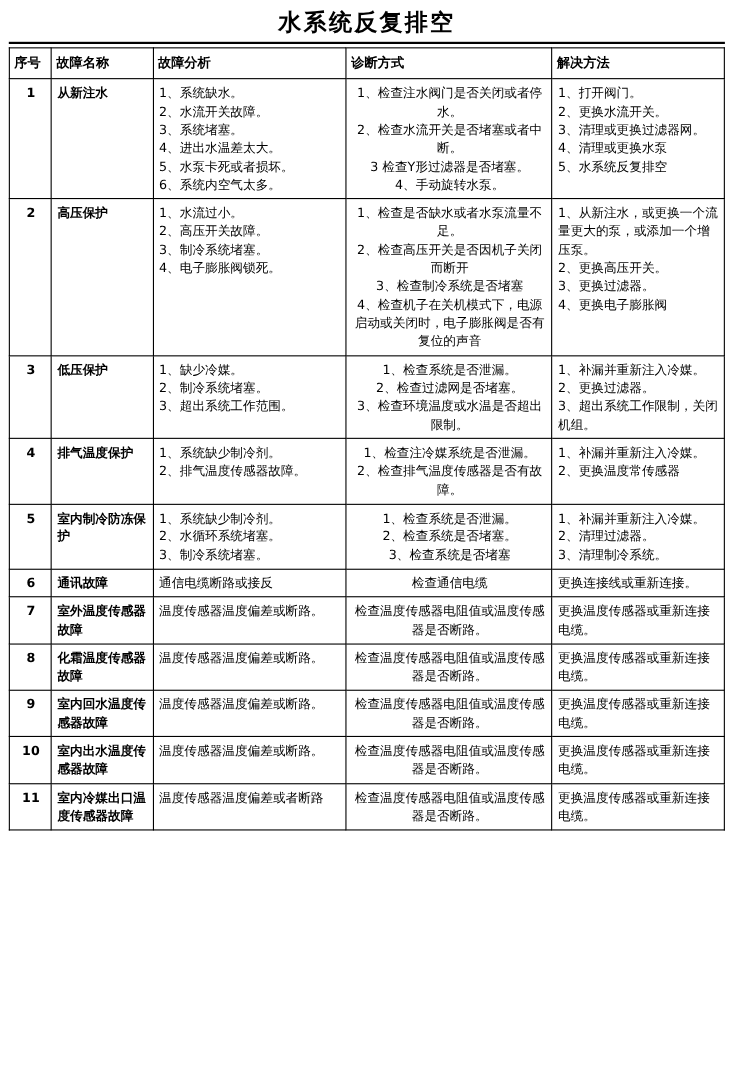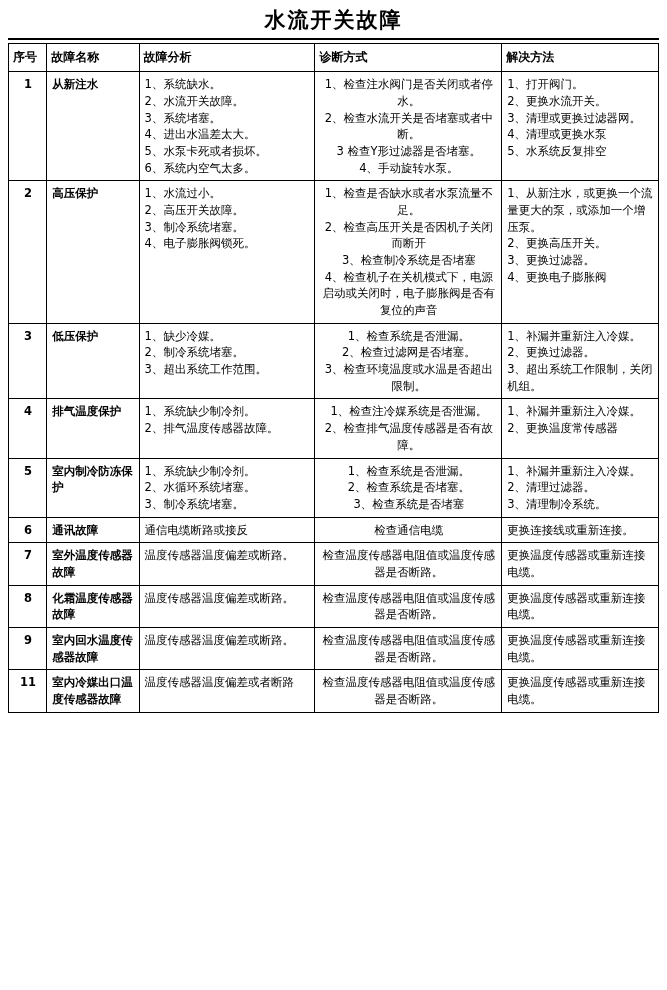--- a/index.html
+++ b/index.html
@@ -79,21 +79,21 @@
   }
   .cell-plain {
     white-space: pre-wrap;
   }
 </style>
 </head>
 <body>
 
 <div class="page">
 
-  <div class="doc-title">水流开关故障</div>
+  <div class="doc-title">水系统反复排空</div>
   <hr class="title-rule">
 
   <table class="fault-table">
     <colgroup>
       <col class="col-no">
       <col class="col-name">
       <col class="col-analysis">
       <col class="col-diag">
       <col class="col-solve">
     </colgroup>
@@ -200,20 +200,27 @@
           <td class="col-solve cell-plain">更换温度传感器或重新连接电缆。</td>
         </tr>
         <tr>
           <td class="col-no cell-plain">9</td>
           <td class="col-name cell-plain">室内回水温度传感器故障</td>
           <td class="col-analysis cell-plain">温度传感器温度偏差或断路。</td>
           <td class="col-diag cell-plain">检查温度传感器电阻值或温度传感器是否断路。</td>
           <td class="col-solve cell-plain">更换温度传感器或重新连接电缆。</td>
         </tr>
         <tr>
+          <td class="col-no cell-plain">10</td>
+          <td class="col-name cell-plain">室内出水温度传感器故障</td>
+          <td class="col-analysis cell-plain">温度传感器温度偏差或断路。</td>
+          <td class="col-diag cell-plain">检查温度传感器电阻值或温度传感器是否断路。</td>
+          <td class="col-solve cell-plain">更换温度传感器或重新连接电缆。</td>
+        </tr>
+        <tr>
           <td class="col-no cell-plain">11</td>
           <td class="col-name cell-plain">室内冷媒出口温度传感器故障</td>
           <td class="col-analysis cell-plain">温度传感器温度偏差或者断路</td>
           <td class="col-diag cell-plain">检查温度传感器电阻值或温度传感器是否断路。</td>
           <td class="col-solve cell-plain">更换温度传感器或重新连接电缆。</td>
         </tr>
       </tbody>
   </table>
 
 </div>

